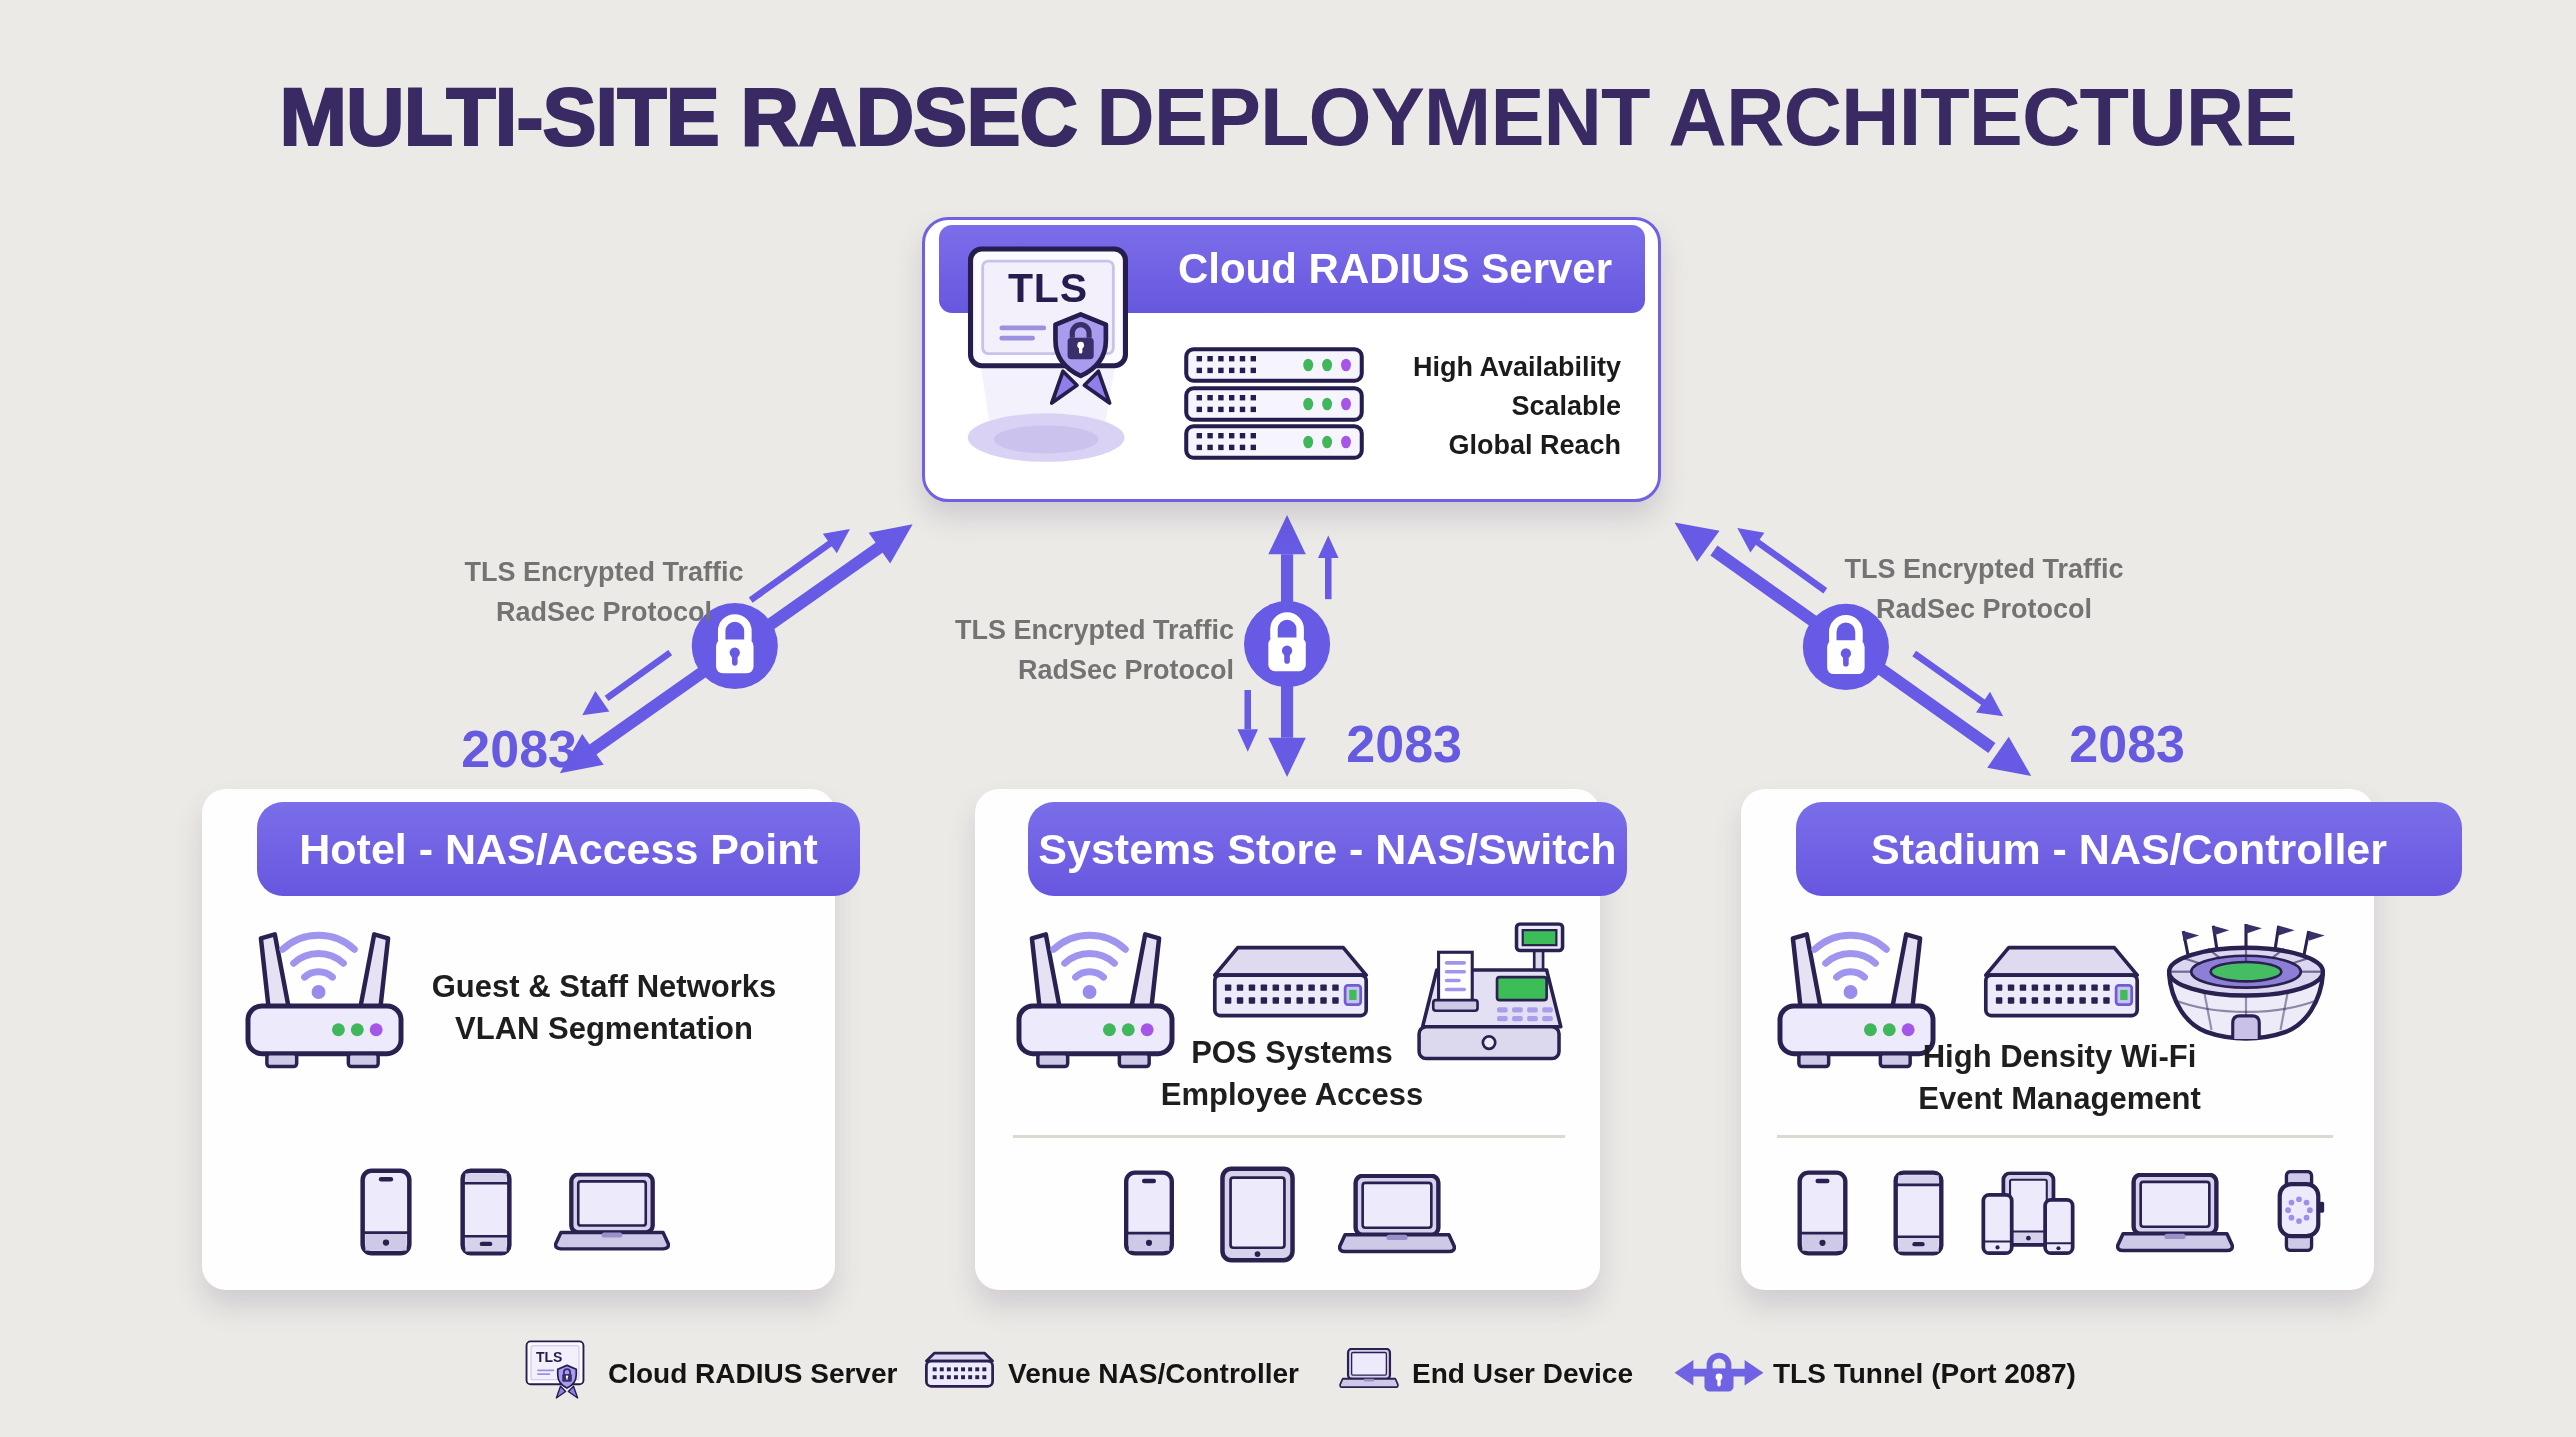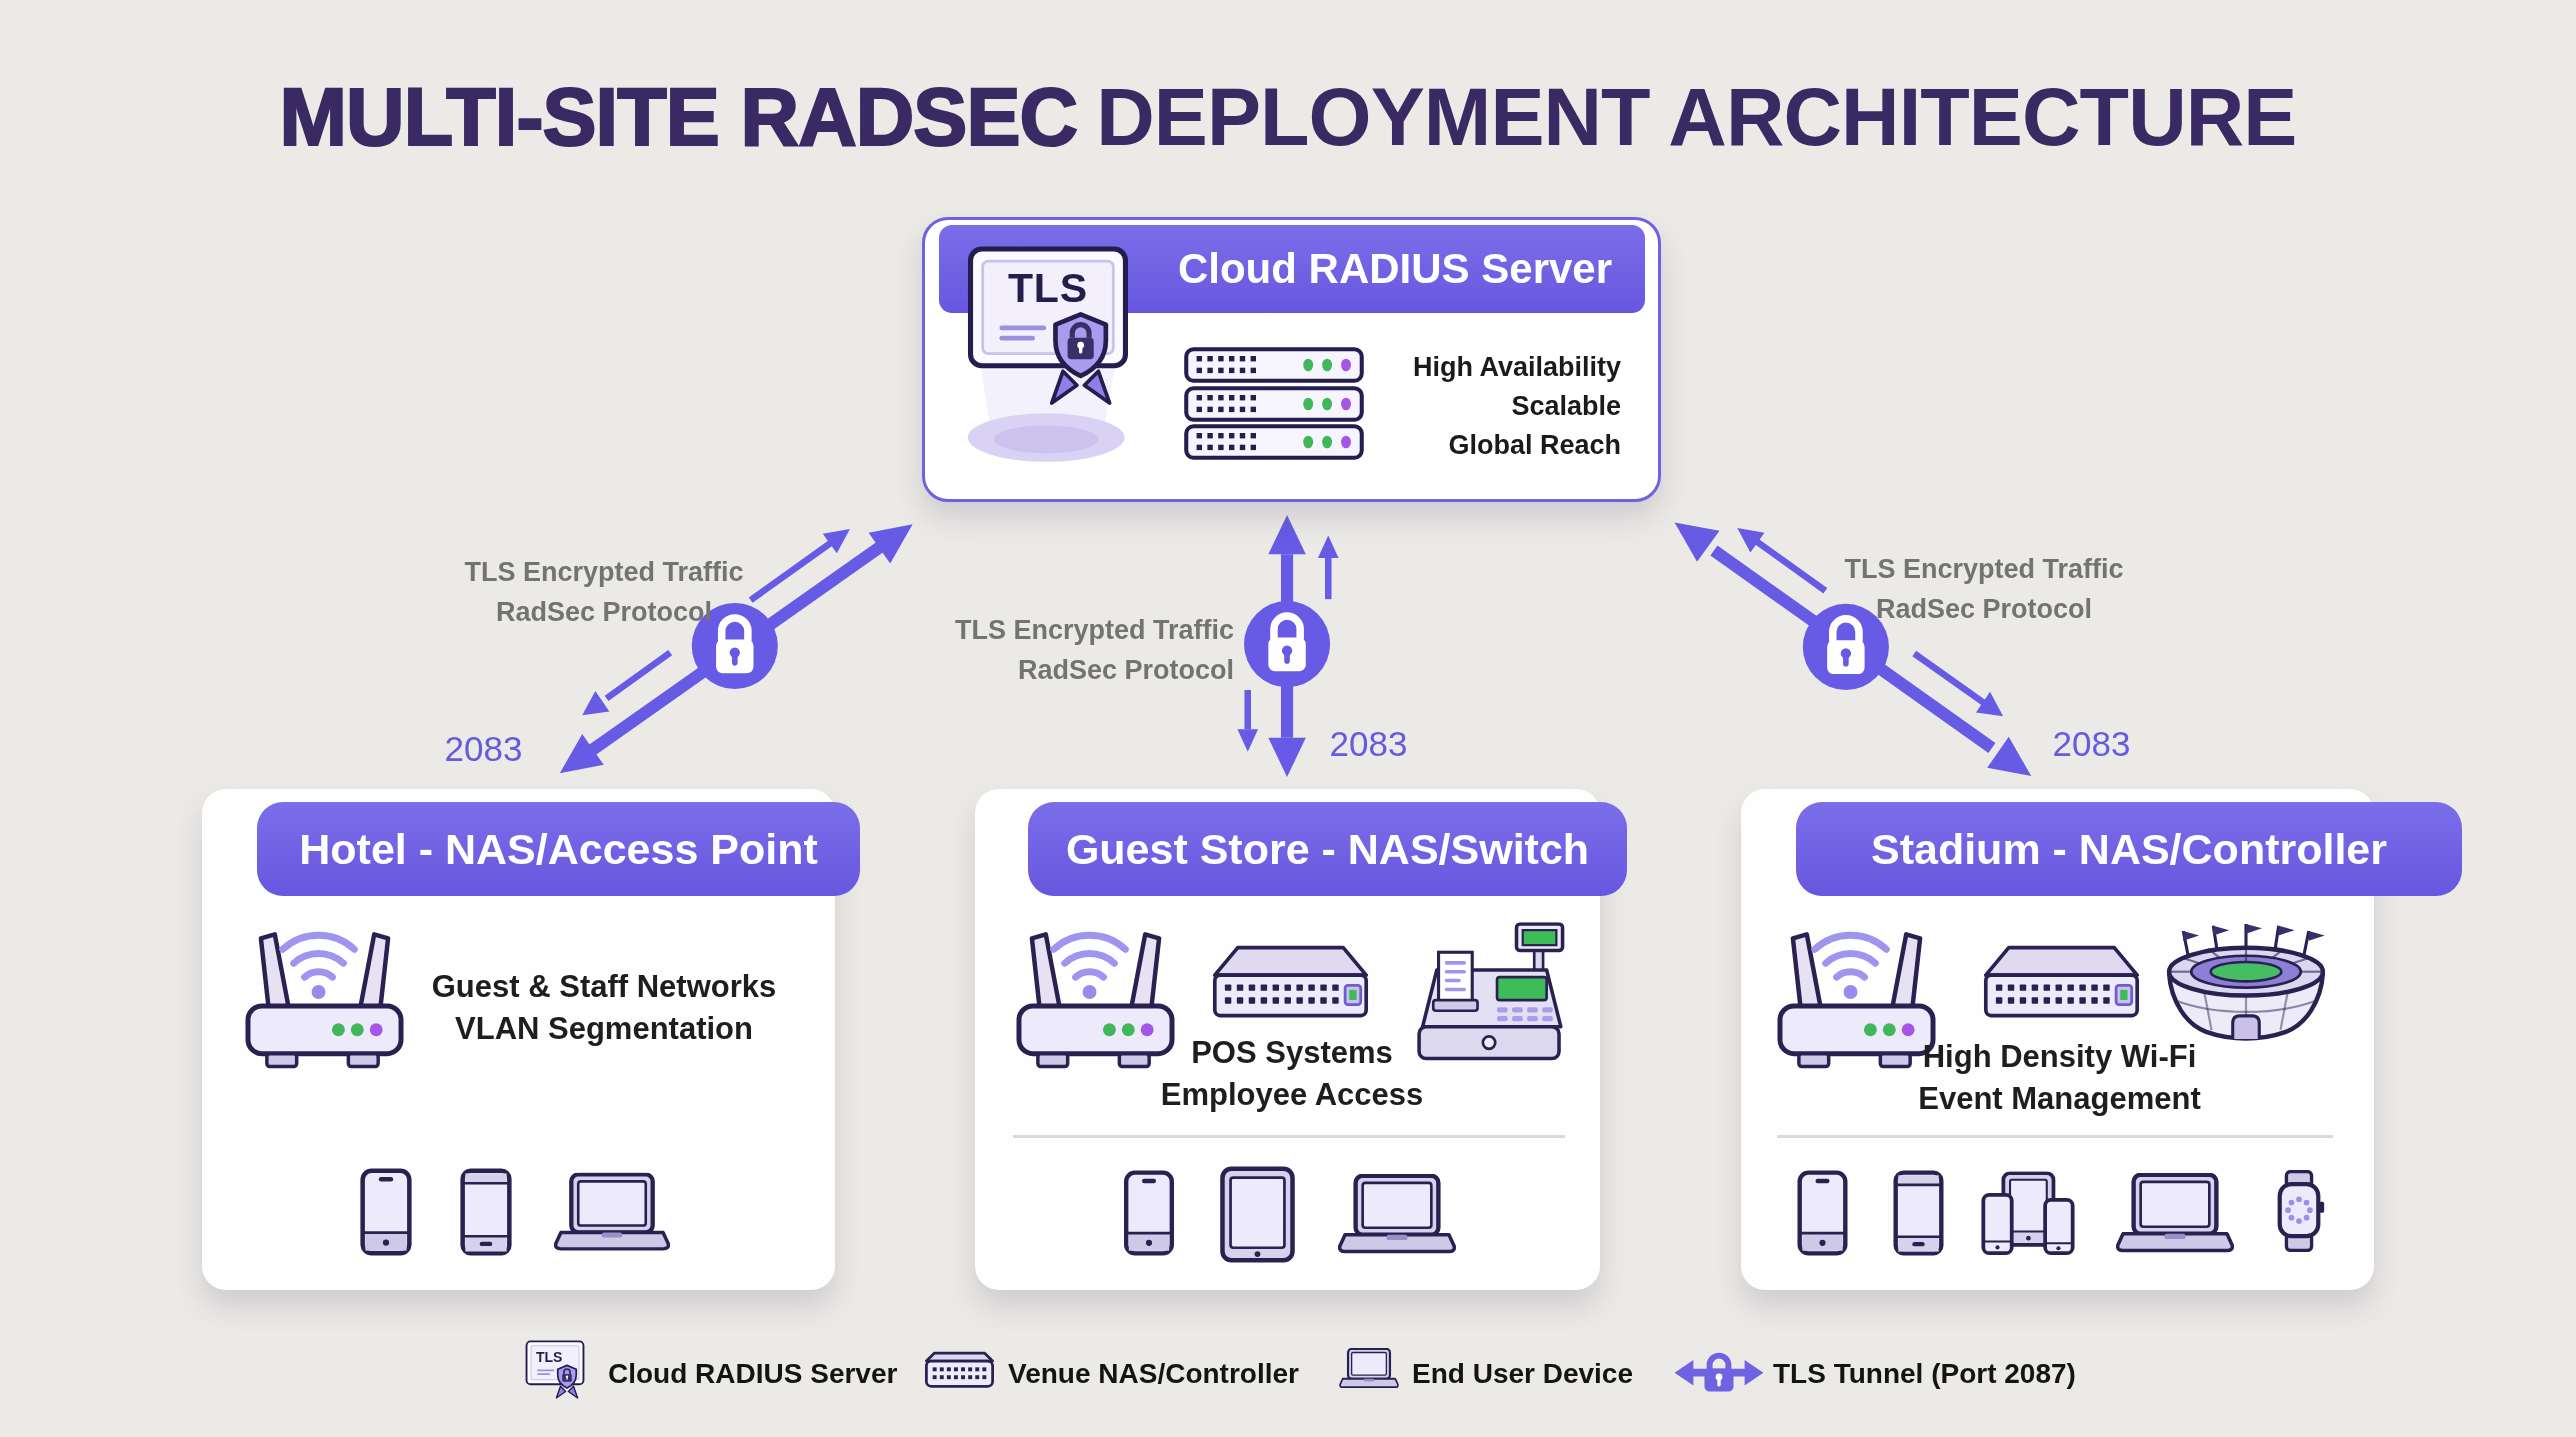--- a/index.html
+++ b/index.html
@@ -50,22 +50,22 @@
   }
 
   
   .conn-label {
     position:absolute; font-size:27px; font-weight:600; color:#737373;
     line-height:40px; white-space:nowrap;
   }
   .conn-label.center { text-align:center; }
   .conn-label.right  { text-align:right; }
   .port-label {
-    position:absolute; width:187px; text-align:center;
-    font-size:35px; font-weight:400; color:#655AE0; line-height:52px;
+    position:absolute; width:187px; text-align:right;
+    font-size:52px; font-weight:700; color:#655AE0; line-height:52px;
   }
 
   
   .site-box {
     position:absolute; top:789px; height:501px;
     background:#FEFEFE; border-radius:24px;
     box-shadow:0 17px 28px rgba(70,60,110,.17);
   }
   .site-header {
     position:absolute; height:94px; border-radius:26px;
@@ -444,21 +444,21 @@
       <use href="#sym-phone-a"></use>
     </svg>
   <svg class="abs icon" style="left:459px; top:1168px;" width="54" height="88" viewBox="0 0 58 98">
       <use href="#sym-phone-b"></use>
     </svg>
   <svg class="abs icon" style="left:554px; top:1172px;" width="116" height="81" viewBox="0 0 134 92">
       <use href="#sym-laptop"></use>
     </svg>
 
   <section class="site-box" style="left:975px; width:625px;"></section>
-  <div class="site-header" style="left:988px; top:802px; width:599px;">Guest Store - NAS/Switch</div>
+  <div class="site-header" style="left:988px; top:802px; width:599px;">Systems Store - NAS/Switch</div>
   <svg class="abs icon" style="left:1016px; top:922px;" width="159" height="150" viewBox="0 0 160 150">
       <use href="#sym-router"></use>
     </svg>
   <svg class="abs icon" style="left:1210px; top:944px;" width="161" height="78" viewBox="0 0 175 85">
       <use href="#sym-switch"></use>
     </svg>
   <svg class="abs icon" style="left:1412px; top:922px;" width="155" height="142" viewBox="0 0 175 160">
       <use href="#sym-register"></use>
     </svg>
   <div class="site-text" style="left:1086px; top:1032px; width:412px;">

